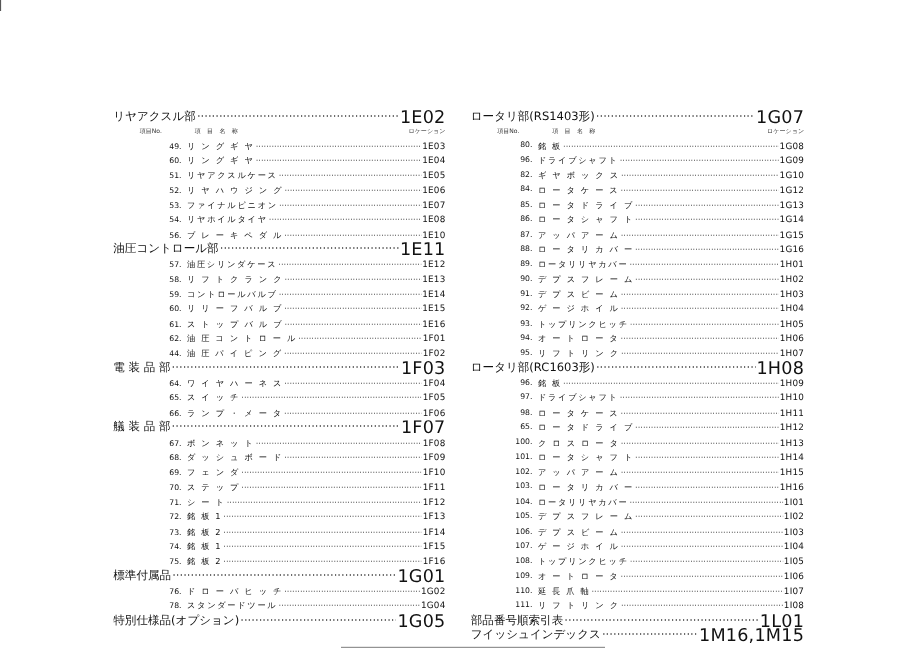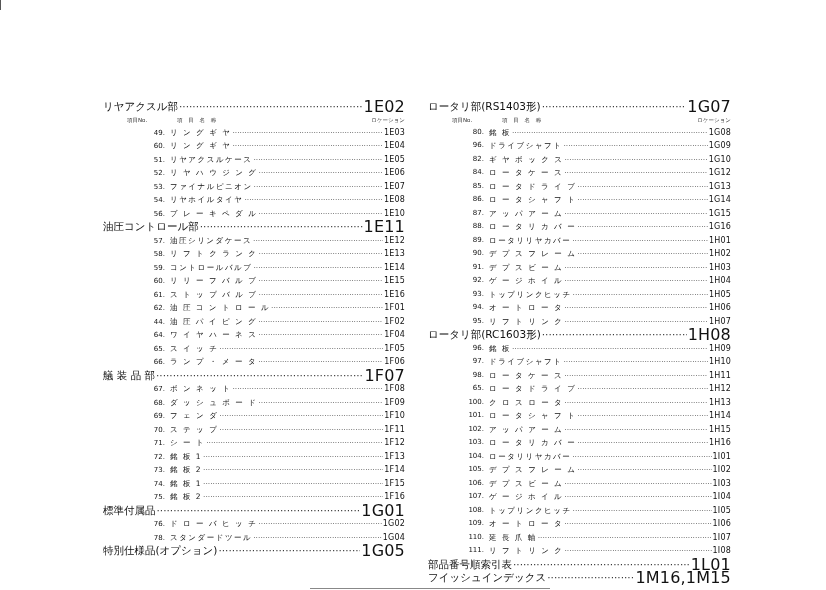--- a/index.html
+++ b/index.html
@@ -140,20 +140,25 @@
       <span class="name">油 圧 コ ン ト ロ ー ル</span>
       <span class="dots"></span>
       <span class="loc">1F01</span>
     </div>
     <div class="row">
       <span class="num">44.</span>
       <span class="name">油 圧 パ イ ピ ン グ</span>
       <span class="dots"></span>
       <span class="loc">1F02</span>
     </div>
+    <div class="sec">
+      <span>電 装 品 部</span>
+      <span class="dots"></span>
+      <span class="loc">1F03</span>
+    </div>
     <div class="row">
       <span class="num">64.</span>
       <span class="name">ワ イ ヤ ハ ー ネ ス</span>
       <span class="dots"></span>
       <span class="loc">1F04</span>
     </div>
     <div class="row">
       <span class="num">65.</span>
       <span class="name">ス イ ッ チ</span>
       <span class="dots"></span>

